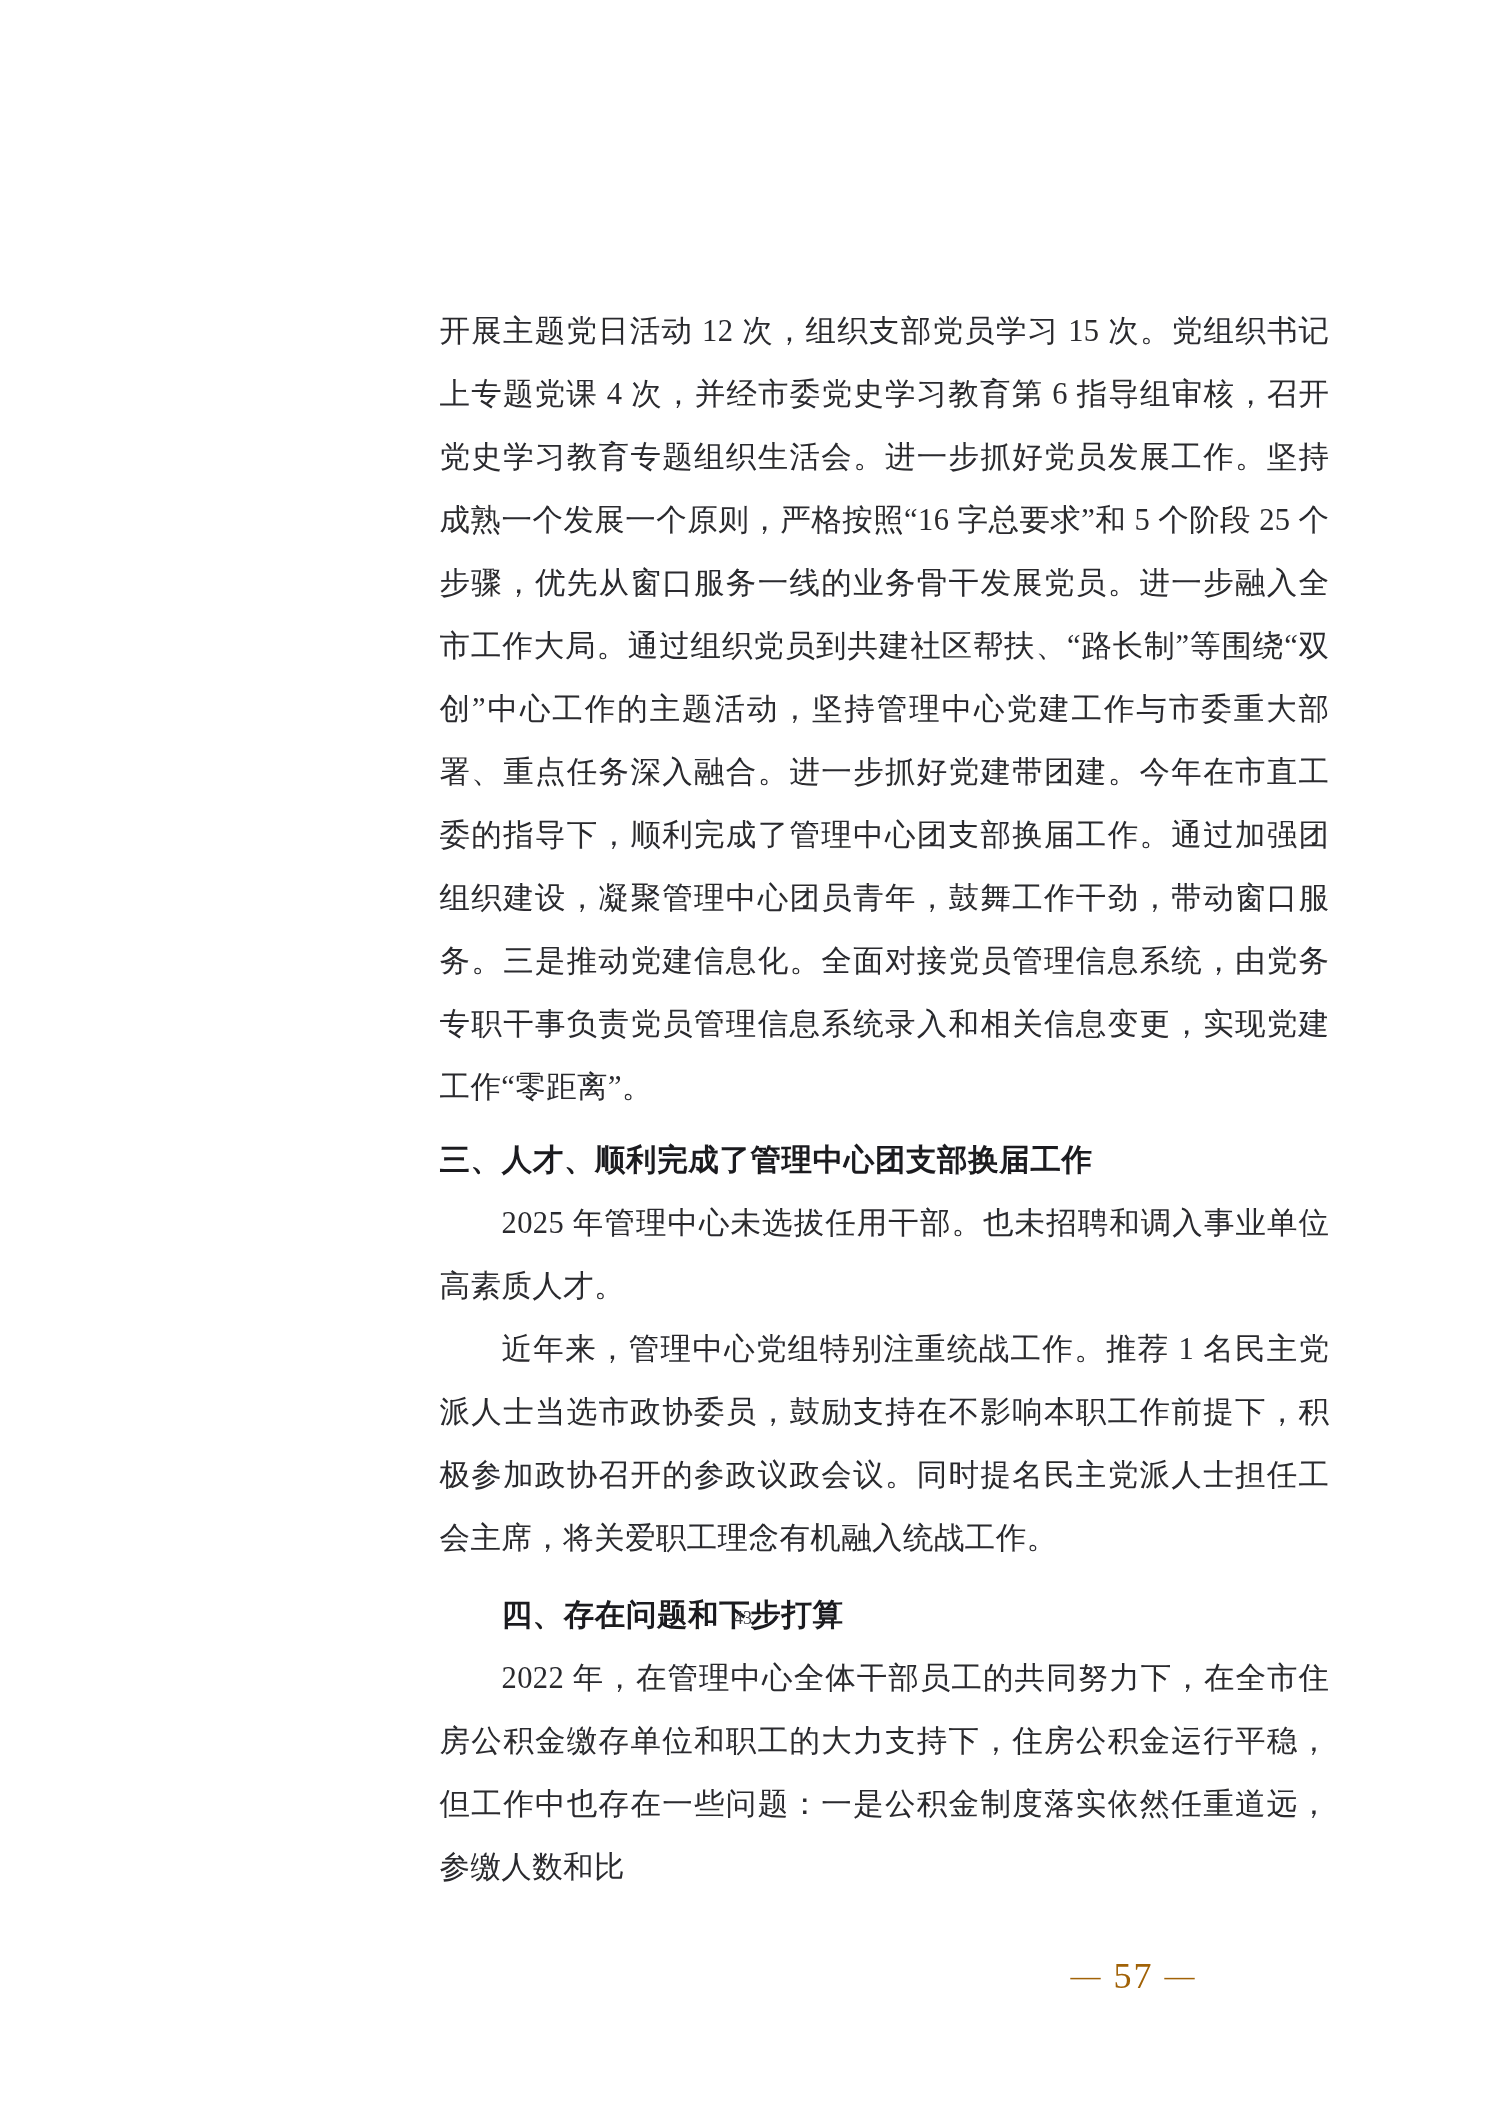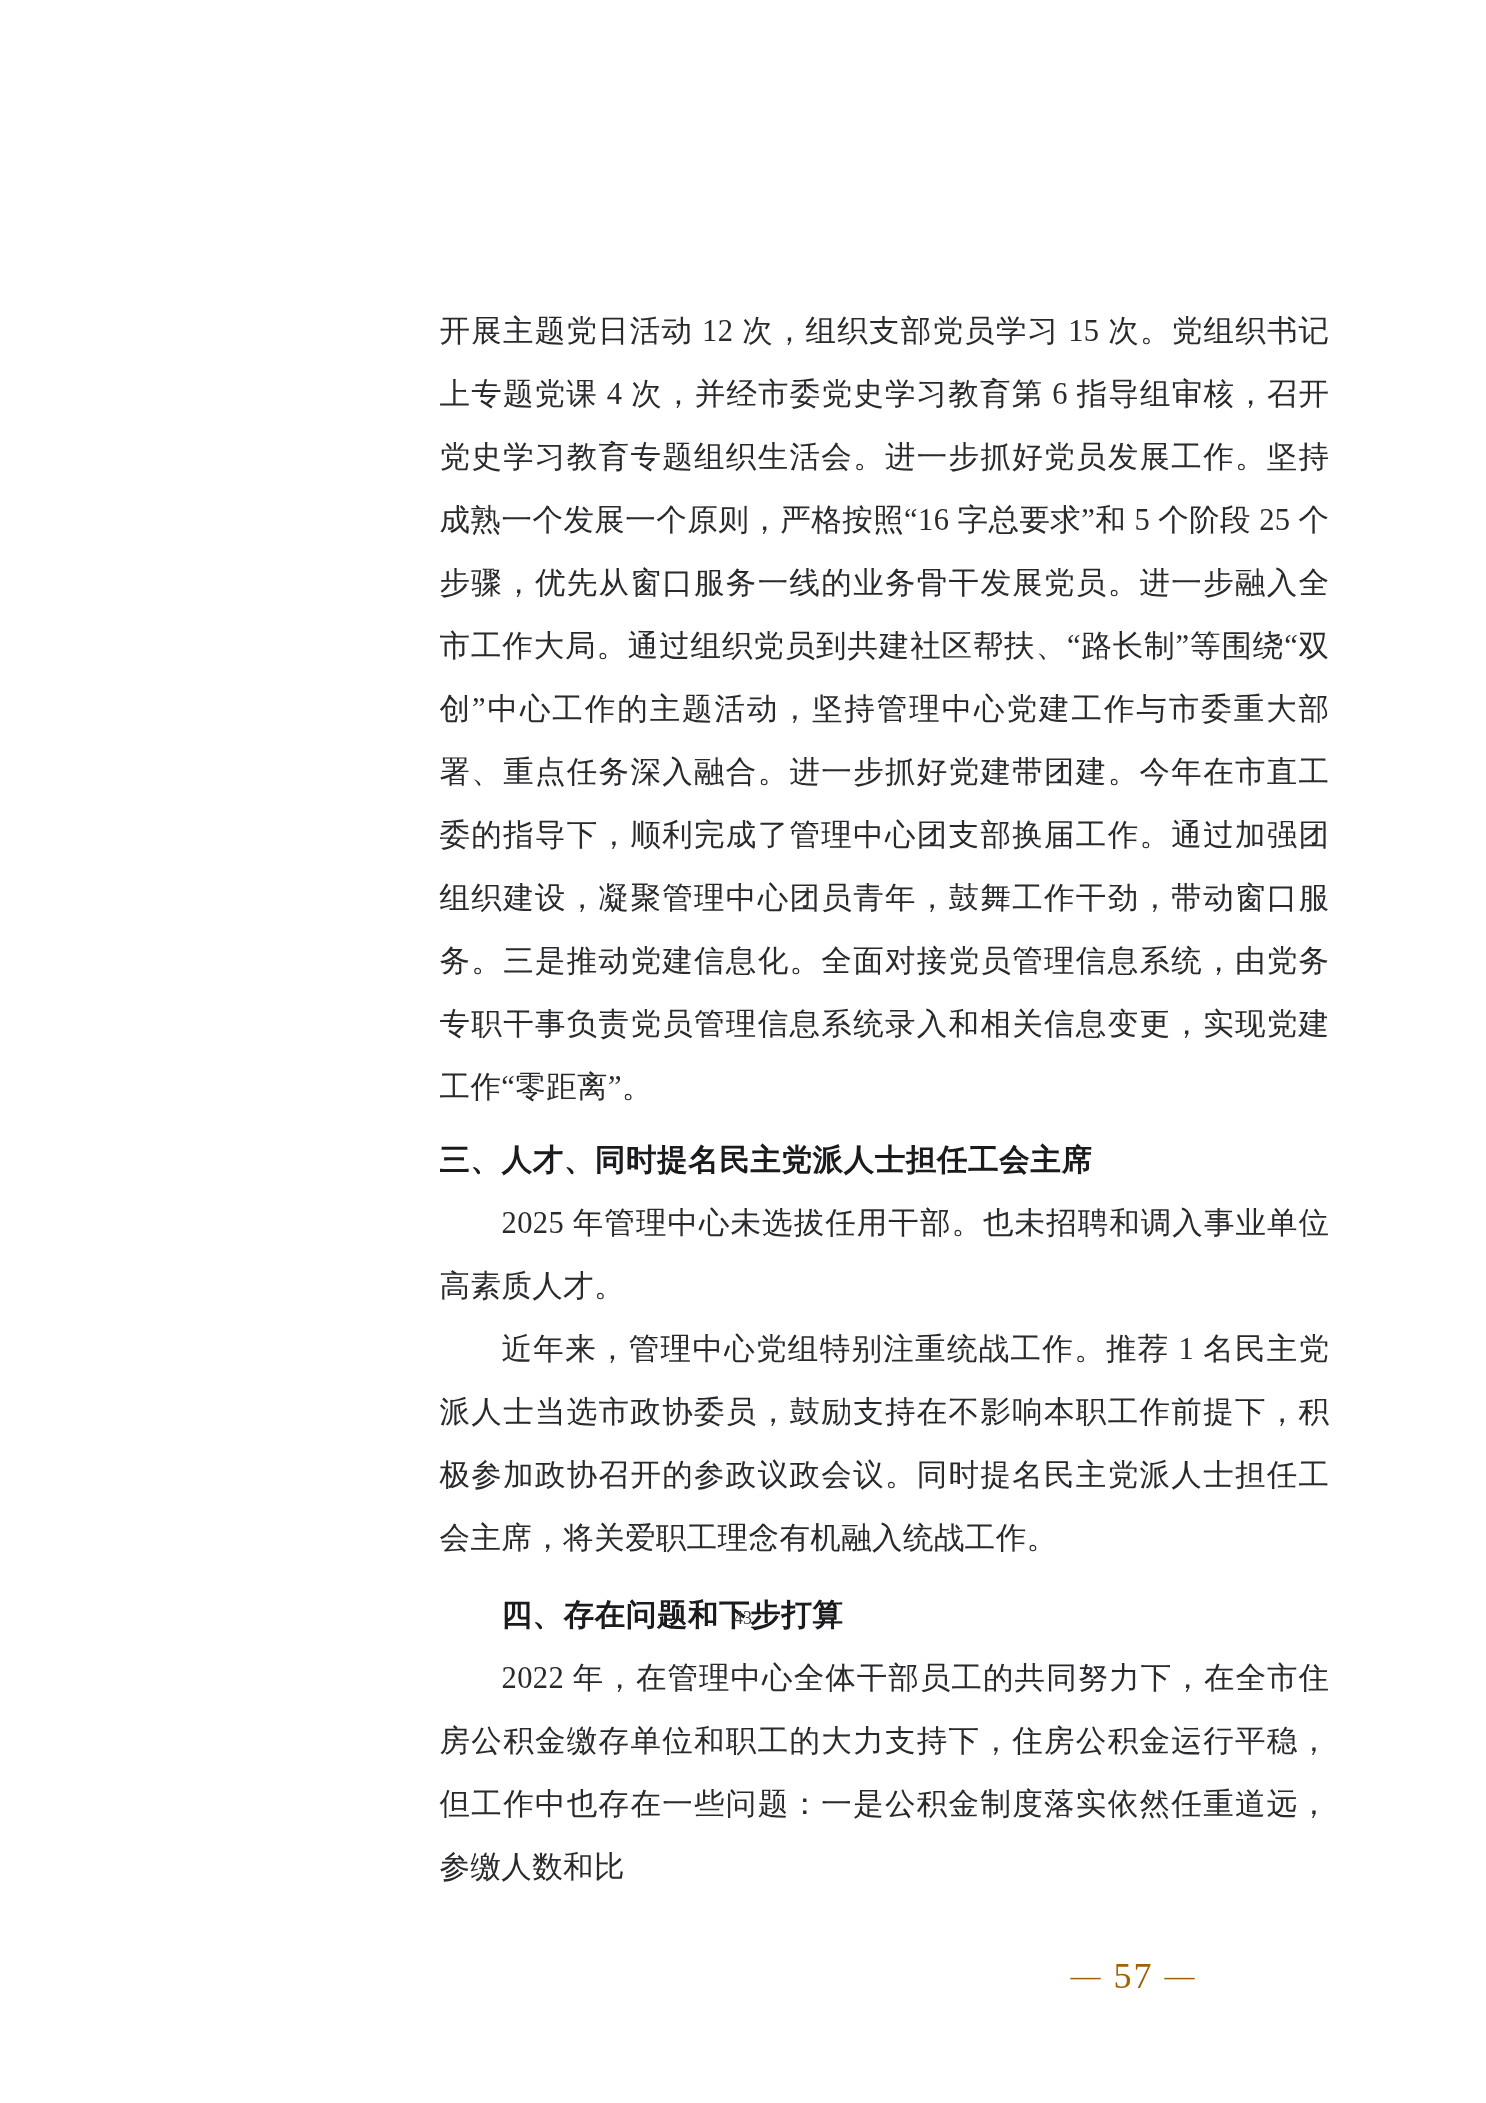--- a/index.html
+++ b/index.html
@@ -73,21 +73,21 @@
 </style>
 </head>
 <body>
 
 <div class="page">
 
   <div class="content">
 
     <p class="body-para">开展主题党日活动 12 次，组织支部党员学习 15 次。党组织书记上专题党课 4 次，并经市委党史学习教育第 6 指导组审核，召开党史学习教育专题组织生活会。进一步抓好党员发展工作。坚持成熟一个发展一个原则，严格按照“16 字总要求”和 5 个阶段 25 个步骤，优先从窗口服务一线的业务骨干发展党员。进一步融入全市工作大局。通过组织党员到共建社区帮扶、“路长制”等围绕“双创”中心工作的主题活动，坚持管理中心党建工作与市委重大部署、重点任务深入融合。进一步抓好党建带团建。今年在市直工委的指导下，顺利完成了管理中心团支部换届工作。通过加强团组织建设，凝聚管理中心团员青年，鼓舞工作干劲，带动窗口服务。三是推动党建信息化。全面对接党员管理信息系统，由党务专职干事负责党员管理信息系统录入和相关信息变更，实现党建工作“零距离”。</p>
 
-    <h2 class="section-head">三、人才、同时提名民主党派人士担任工会主席</h2>
+    <h2 class="section-head">三、人才、顺利完成了管理中心团支部换届工作</h2>
 
     <p class="body-para indent">2025 年管理中心未选拔任用干部。也未招聘和调入事业单位高素质人才。</p>
 
     <p class="body-para indent">近年来，管理中心党组特别注重统战工作。推荐 1 名民主党派人士当选市政协委员，鼓励支持在不影响本职工作前提下，积极参加政协召开的参政议政会议。同时提名民主党派人士担任工会主席，将关爱职工理念有机融入统战工作。</p>
 
     <div class="spacer-sm"></div>
 
     <h2 class="section-head indent">四、存在问题和下步打算</h2>
 
     <p class="body-para indent">2022 年，在管理中心全体干部员工的共同努力下，在全市住房公积金缴存单位和职工的大力支持下，住房公积金运行平稳，但工作中也存在一些问题：一是公积金制度落实依然任重道远，参缴人数和比</p>

